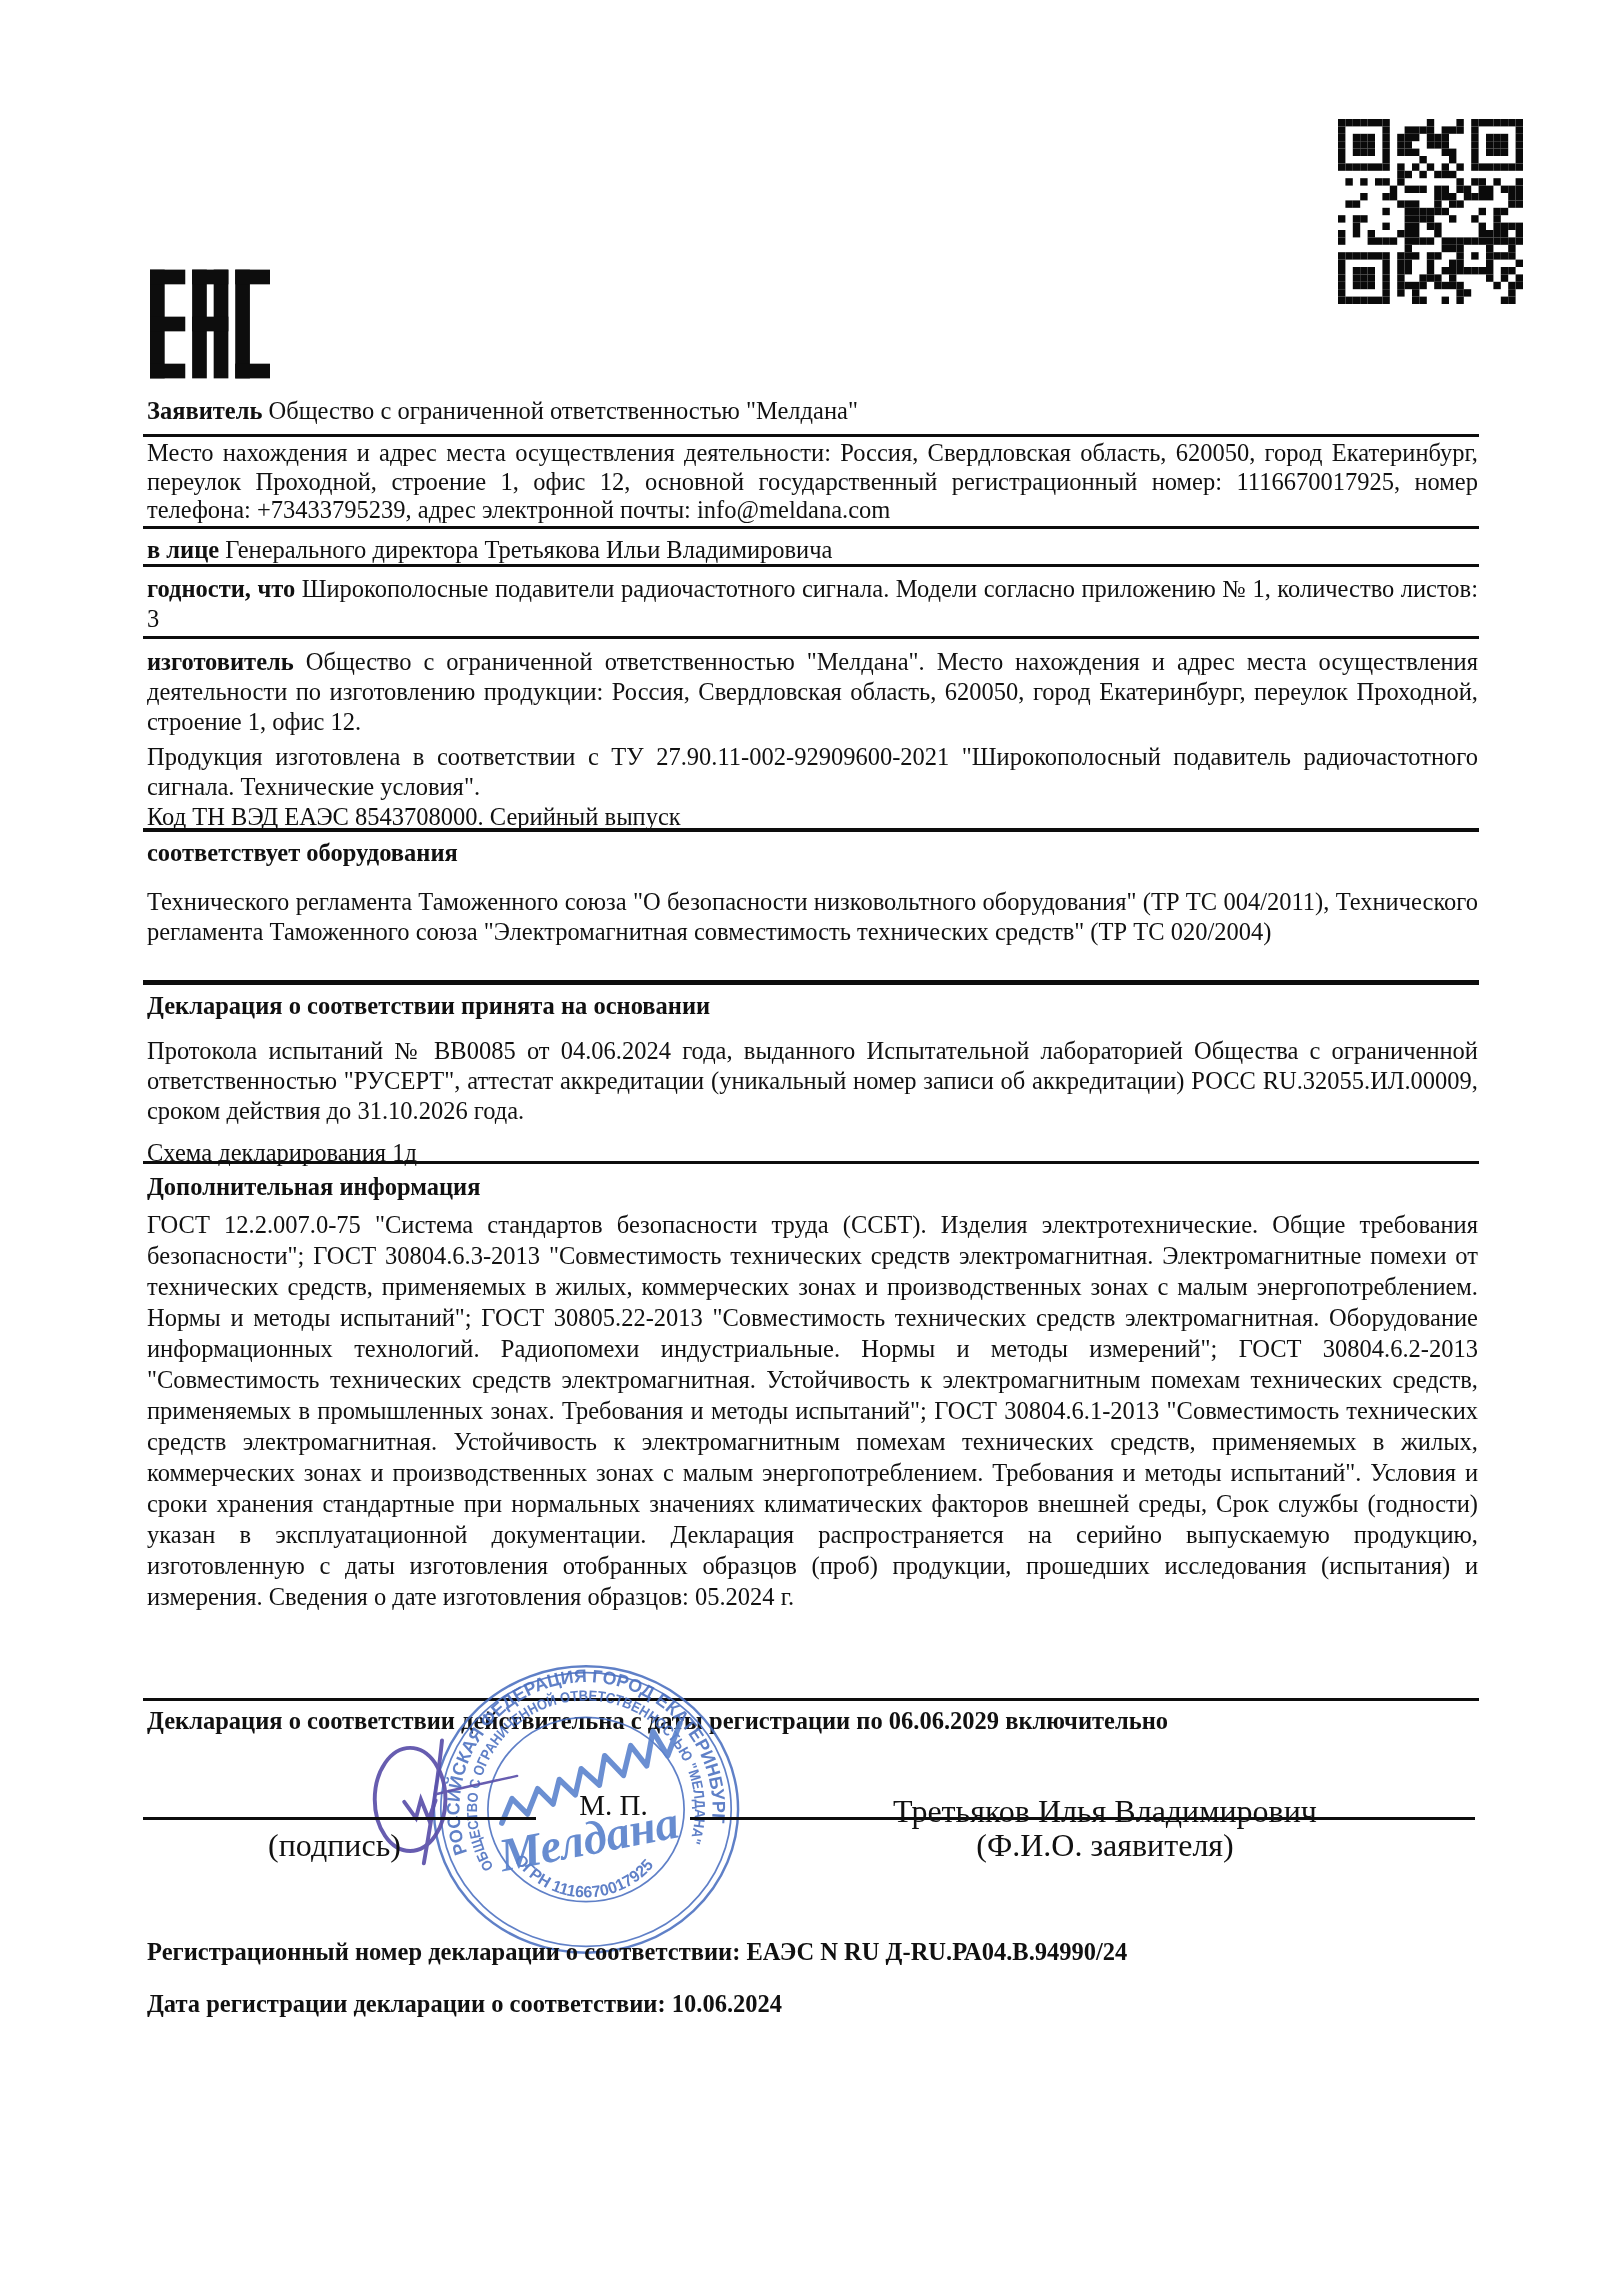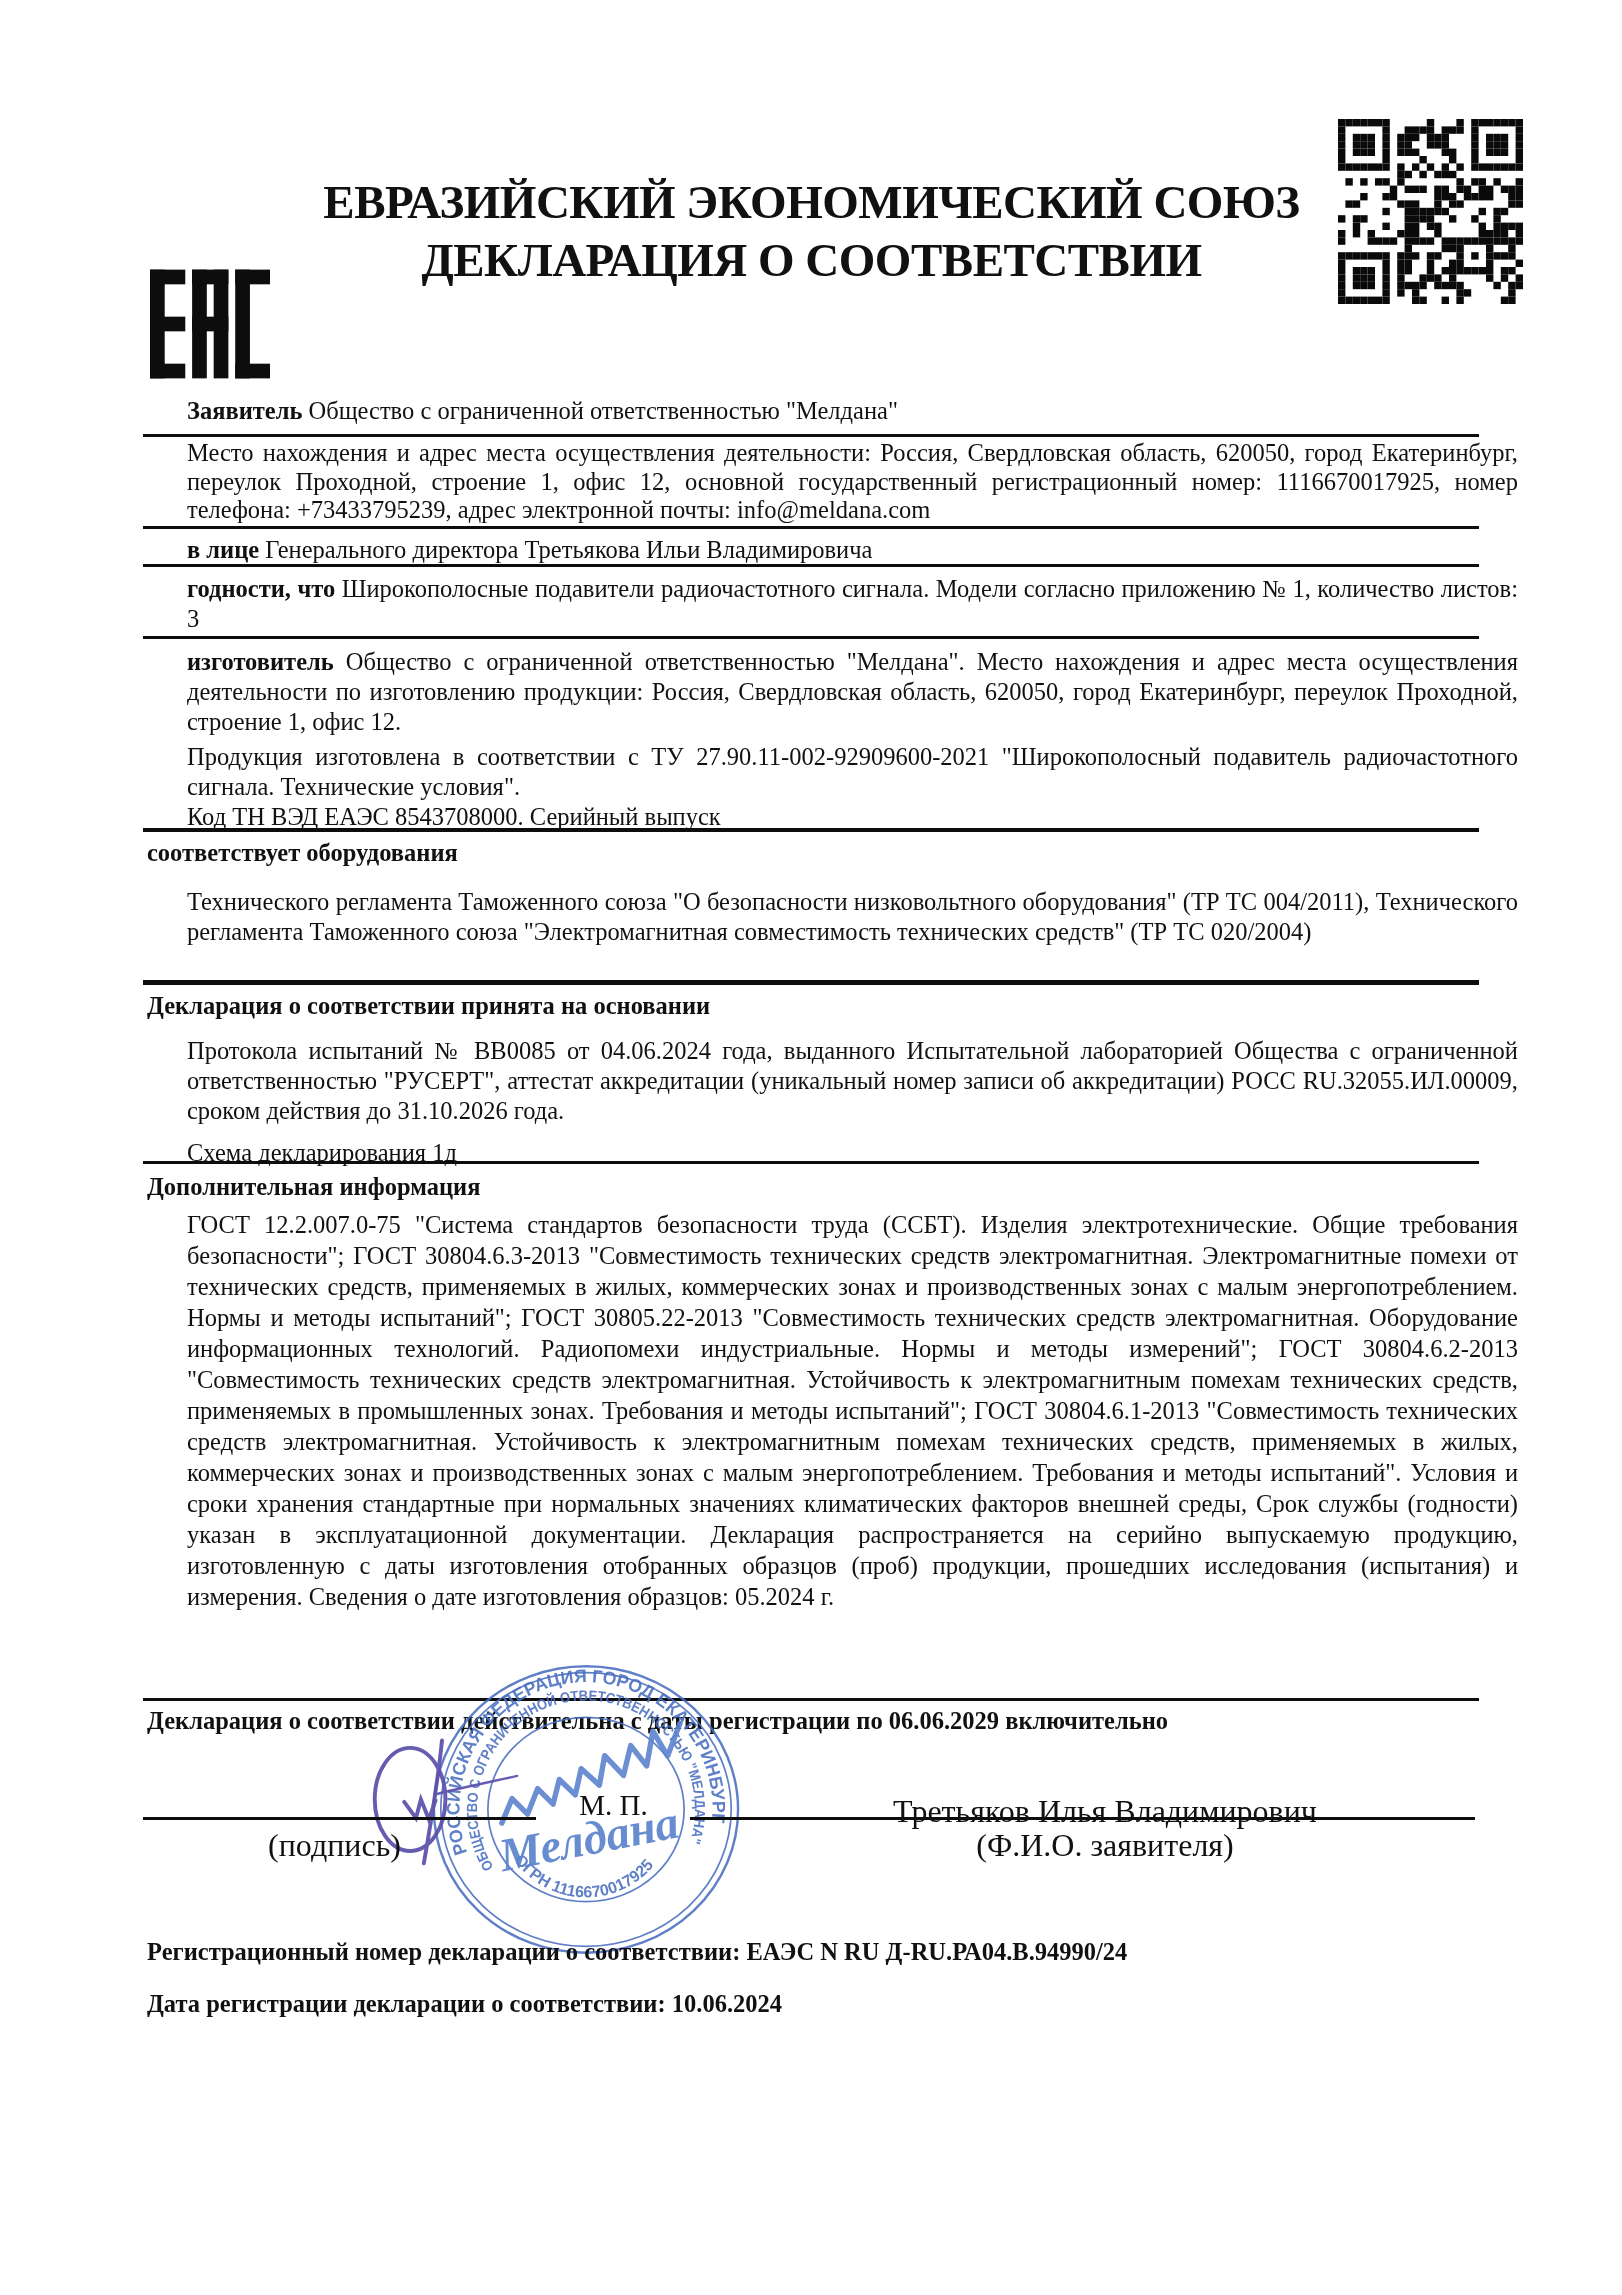--- a/index.html
+++ b/index.html
@@ -4,21 +4,21 @@
 <title>Декларация о соответствии</title>
 <style>
   html,body{margin:0;padding:0;background:#e8e8e8;}
   .page{
     position:relative;width:1623px;height:2295px;background:#ffffff;
     font-family:"Liberation Serif", serif;color:#111;overflow:hidden;
   }
   .abs{position:absolute;}
   .doc-title{left:0;top:173px;width:1623px;text-align:center;
     font-weight:bold;font-size:47px;line-height:58px;letter-spacing:-0.5px;}
-  .para{left:147px;width:1331px;font-size:24.5px;line-height:30px;text-align:justify;margin-left:40px;}
+  .para{left:147px;width:1331px;font-size:24.5px;line-height:30px;text-align:justify;}
   .addr{line-height:28.5px;}
   .gost{line-height:31px;}
   .lead{font-weight:bold;}
   .sec-head{left:147px;width:1331px;font-size:24.5px;font-weight:bold;}
   .hr{left:143px;width:1336px;height:3.4px;background:#0d0d0d;}
   .sigline{height:3.4px;background:#0d0d0d;top:1817px;}
   .cap{font-size:32px;text-align:center;}
   .boldline{left:147px;width:1424px;font-size:24.5px;font-weight:bold;}
   .mp{font-size:29px;}
   .stamp-ring{fill:#4a6fc0;font-family:"Liberation Sans",sans-serif;font-weight:bold;}
@@ -339,24 +339,20 @@
         <rect x="90" y="360" width="15" height="15"></rect>
         <rect x="150" y="360" width="15" height="15"></rect>
         <rect x="165" y="360" width="15" height="15"></rect>
         <rect x="210" y="360" width="15" height="15"></rect>
         <rect x="240" y="360" width="15" height="15"></rect>
         <rect x="330" y="360" width="15" height="15"></rect>
         <rect x="345" y="360" width="15" height="15"></rect>
       </g>
   </svg>
 
-  <div class="abs doc-title">
-    <div>ЕВРАЗИЙСКИЙ ЭКОНОМИЧЕСКИЙ СОЮЗ</div>
-    <div>ДЕКЛАРАЦИЯ О СООТВЕТСТВИИ</div>
-  </div>
 
   <svg class="abs" style="left:150px;top:269px" width="120" height="110" viewBox="0 0 245 222" fill="#0d0d0d">
     <rect x="0" y="0" width="30" height="222"></rect>
     <rect x="0" y="0" width="72" height="30"></rect>
     <rect x="0" y="96" width="72" height="30"></rect>
     <rect x="0" y="192" width="72" height="30"></rect>
     <rect x="86" y="0" width="30" height="222"></rect>
     <rect x="130" y="0" width="30" height="222"></rect>
     <rect x="86" y="0" width="74" height="30"></rect>
     <rect x="86" y="96" width="74" height="30"></rect>

